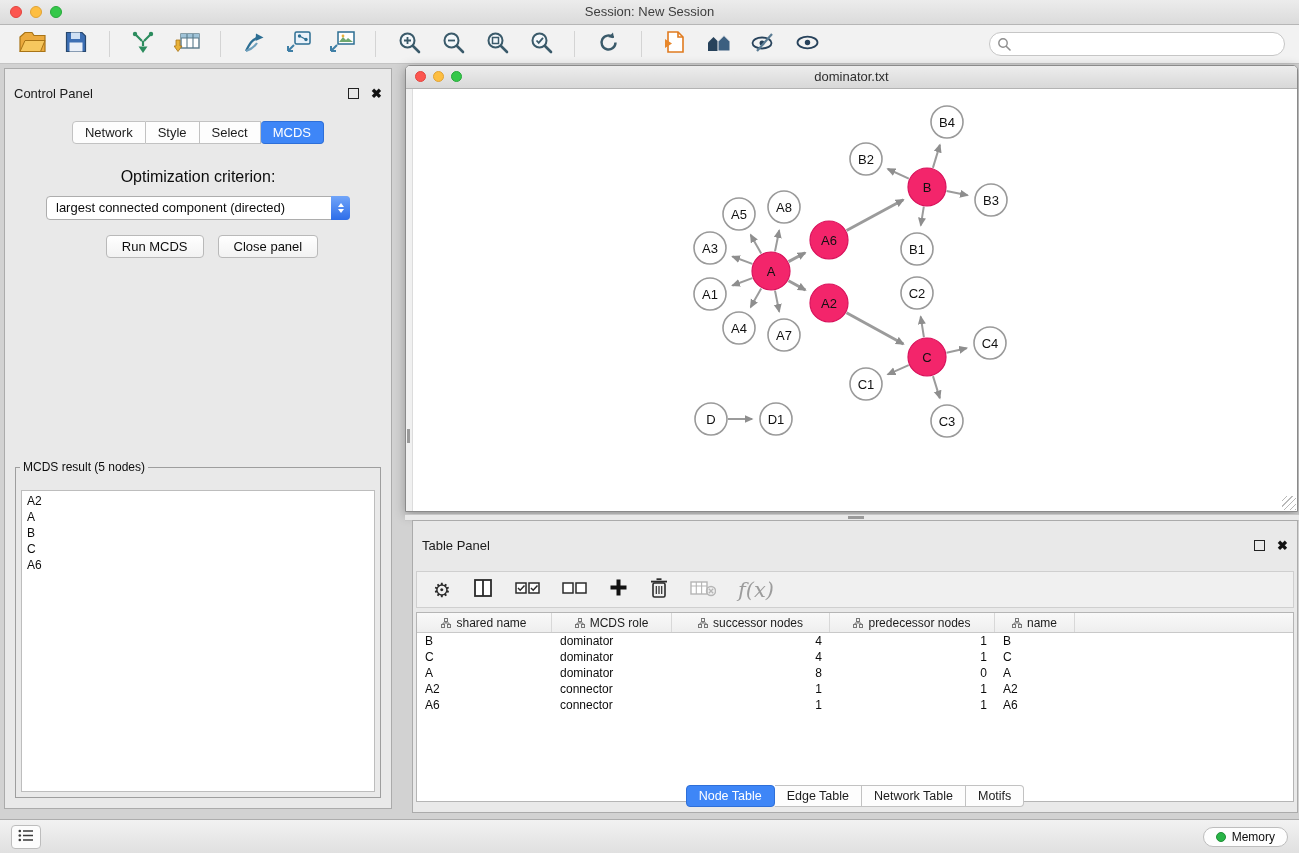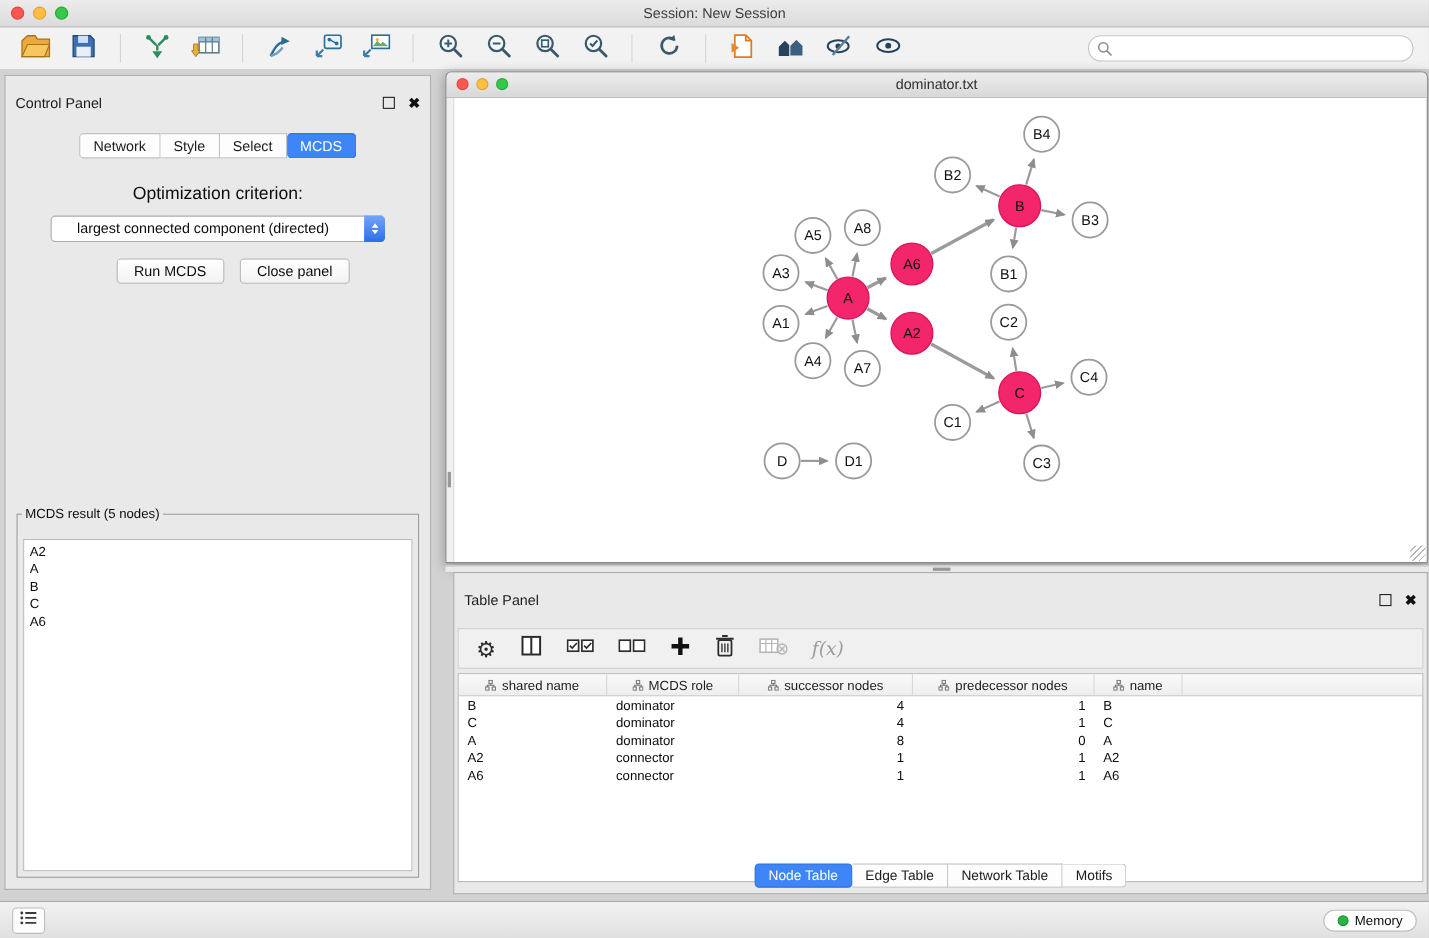--- a/index.html
+++ b/index.html
@@ -40,21 +40,21 @@
   .close-glyph{font-size:13px;font-weight:bold;color:#111;line-height:1;}
   .cp-tabs{display:flex;justify-content:center;margin-top:3px;}
   .cp-tab,.tp-tab{padding:3px 12px;font-size:13px;background:#FDFDFD;border:1px solid #C2C2C2;
     border-left:none;color:#1c1c1c;cursor:default;}
   .cp-tab:first-child,.tp-tab:first-child{border-left:1px solid #C2C2C2;border-radius:4px 0 0 4px;}
   .cp-tab:last-child,.tp-tab:last-child{border-radius:0 4px 4px 0;}
   .cp-tab.active,.tp-tab.active{background:#3E86F7;border-color:#2E6FD8;color:#fff;border-radius:4px;}
   .opt-label{text-align:center;margin-top:24px;font-size:16px;color:#0c0c0c;}
   .combo{position:relative;margin:10px auto 0;width:304px;height:24px;background:#fff;
     border:1px solid #ADADAD;border-radius:4px;box-sizing:border-box;}
-  .combo-text{line-height:22px;padding-left:23px;font-size:13px;color:#0c0c0c;white-space:nowrap;
+  .combo-text{line-height:22px;padding-left:9px;font-size:13px;color:#0c0c0c;white-space:nowrap;
     overflow:hidden;margin-right:22px;}
   .combo-stepper{position:absolute;right:-1px;top:-1px;width:19px;height:24px;
     background:linear-gradient(#71A5F9,#2D6DE9);border-radius:0 4px 4px 0;display:flex;
     flex-direction:column;align-items:center;justify-content:center;gap:2px;}
   .chev-up{width:0;height:0;border-left:3.5px solid transparent;border-right:3.5px solid transparent;
     border-bottom:4.5px solid #fff;}
   .chev-down{width:0;height:0;border-left:3.5px solid transparent;border-right:3.5px solid transparent;
     border-top:4.5px solid #fff;}
   .cp-buttons{display:flex;justify-content:center;gap:14px;margin-top:15px;margin-left:28px;}
   .btn{padding:3px 15px;font-size:13px;background:linear-gradient(#FFFFFF,#F2F2F2);
@@ -88,21 +88,21 @@
     border-top:1px solid #C6C6C6;border-bottom:1px solid #C6C6C6;box-sizing:border-box;}
   .divider-handle{position:absolute;left:443px;top:1px;width:16px;height:3px;background:#9A9A9A;}
 
   
   .table-panel{position:absolute;left:412px;top:456px;width:886px;height:293px;background:#E9E9E9;
     border:1px solid #ABABAB;box-sizing:border-box;}
   .tp-toolbar{margin:1px 3px 0;height:37px;background:#F0F0F0;border:1px solid #CFCFCF;
     display:flex;align-items:center;gap:22px;padding:0 16px;box-sizing:border-box;}
   .tp-icon{display:flex;align-items:center;justify-content:center;cursor:default;}
   .gear-glyph{font-family:"DejaVu Sans",sans-serif;font-size:20px;color:#2B2B2B;line-height:1;}
-  .fx-glyph{font-family:"DejaVu Serif",serif;font-style:italic;font-size:17px;color:#9C9C9C;}
+  .fx-glyph{font-family:"DejaVu Serif",serif;font-style:italic;font-size:21px;color:#9C9C9C;}
   .tp-table{margin:4px 3px 0;background:#fff;border:1px solid #B5B5B5;height:188px;
     overflow:hidden;position:relative;}
   .thead{display:flex;height:19px;border-bottom:1px solid #C9C9C9;
     background:linear-gradient(#F9F9F9,#EEEEEE);}
   .th{display:flex;align-items:center;justify-content:center;gap:5px;font-size:12px;color:#1c1c1c;
     border-right:1px solid #D8D8D8;box-sizing:border-box;cursor:default;}
   .tr{display:flex;height:16px;}
   .td{font-size:12px;padding:0 8px;box-sizing:border-box;color:#0c0c0c;line-height:16px;
     white-space:nowrap;overflow:hidden;}
   .tp-tabs{position:absolute;bottom:5px;left:0;right:0;display:flex;justify-content:center;}

